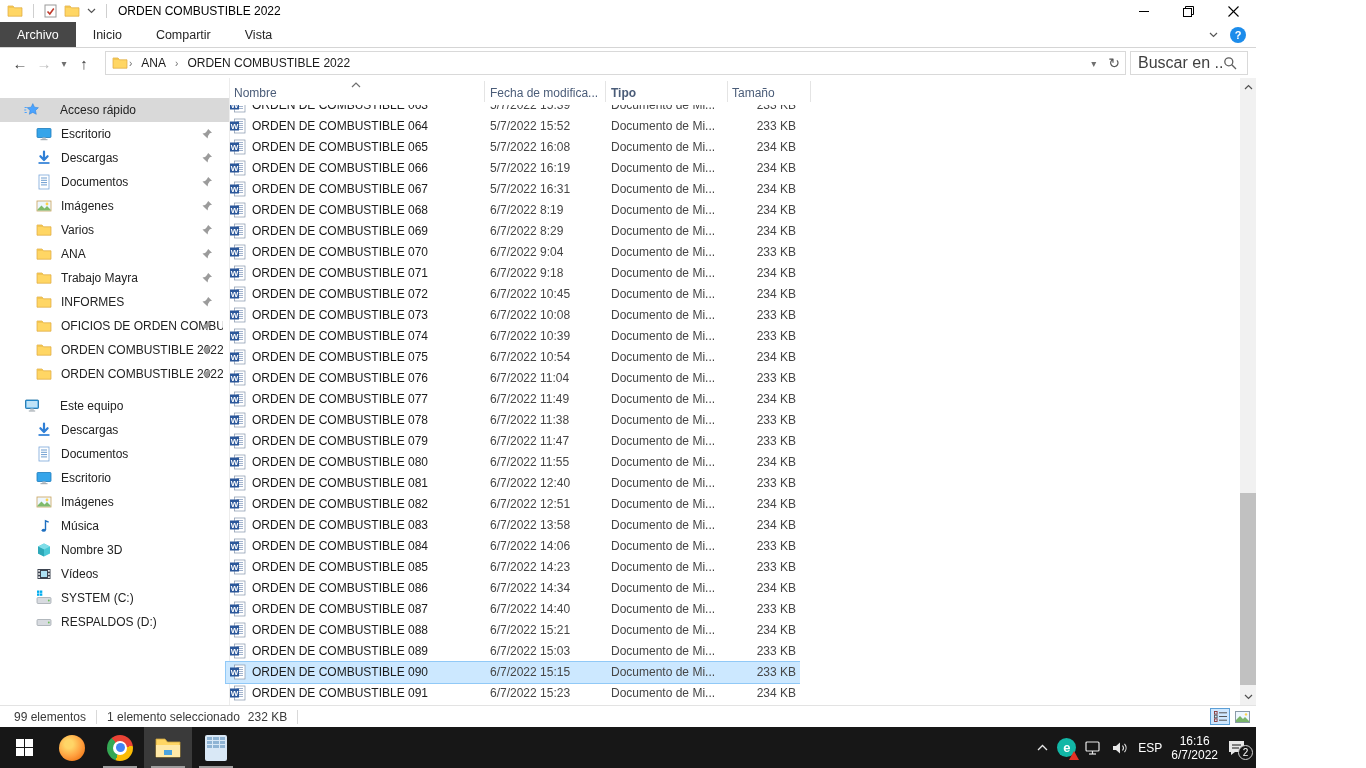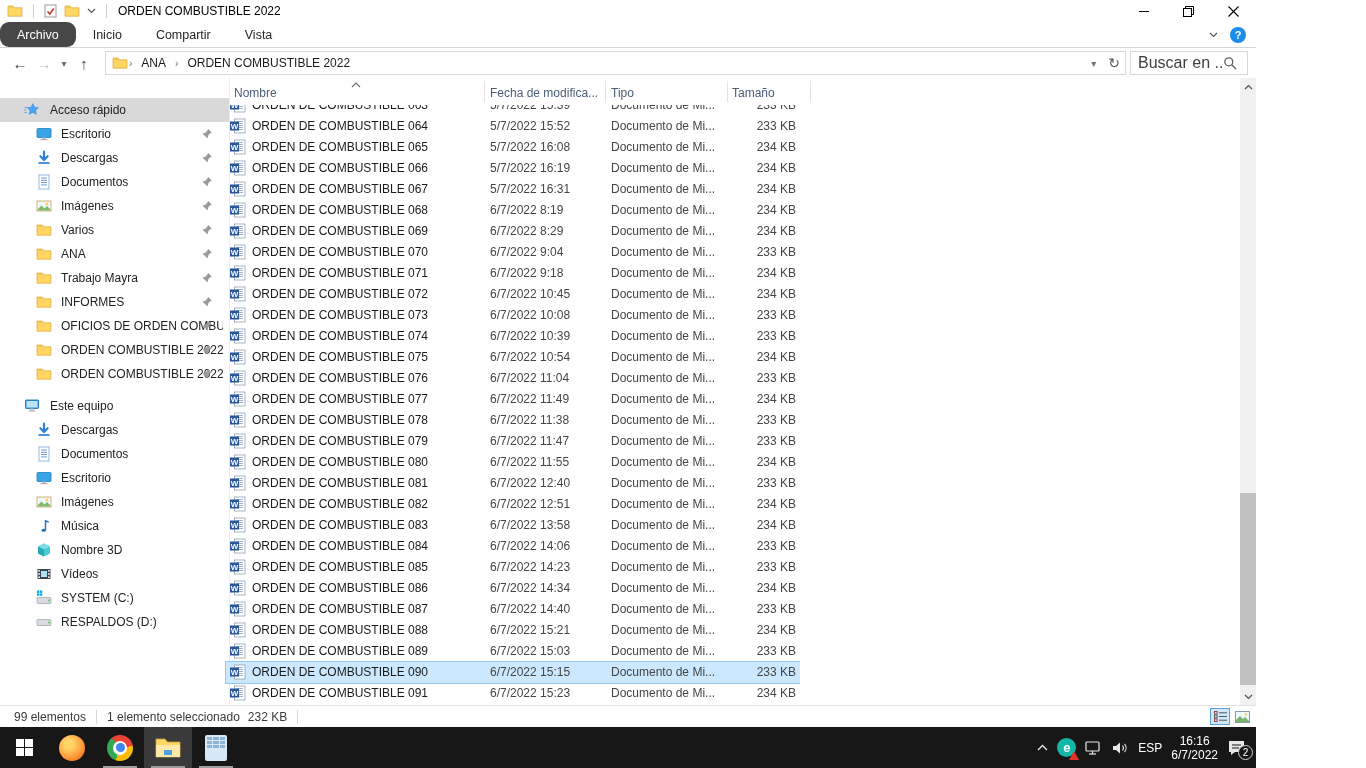--- a/index.html
+++ b/index.html
@@ -12,21 +12,21 @@
               display:flex; align-items:center; font-size:12px; color:#000; }
   .qat { display:flex; align-items:center; gap:7px; padding-left:7px; }
   .qat .sep { width:1px; height:14px; background:#cfcfcf; margin:0 3px; }
   .title-text { margin-left:8px; white-space:nowrap; }
   .win-controls { position:absolute; right:0; top:0; height:22px; display:flex; }
   .win-btn { width:45px; height:22px; display:flex; align-items:center; justify-content:center; }
 
   
   .ribbon { position:absolute; top:22px; left:0; width:100%; height:26px; background:#fff;
             border-bottom:1px solid #d5d5d5; display:flex; align-items:stretch; font-size:12.5px; }
-  .rtab { padding:0 17px; display:flex; align-items:center; color:#262626;border-radius:9px; }
+  .rtab { padding:0 17px; display:flex; align-items:center; color:#262626; }
   .rtab.active { background:#474747; color:#fff; }
   .ribbon-right { position:absolute; right:10px; top:0; height:26px; display:flex; align-items:center; gap:12px; }
   .help-btn { width:16px; height:16px; border-radius:50%; background:#1c8ceb; color:#fff;
               font-size:11px; font-weight:bold; display:flex; align-items:center; justify-content:center; }
 
   
   .addressrow { position:absolute; top:48px; left:0; width:100%; height:30px; background:#fff; }
   .nav-btns { position:absolute; left:8px; top:3px; height:24px; display:flex; align-items:center; }
   .nav-btn { width:24px; height:24px; display:flex; align-items:center; justify-content:center;
              font-size:15px; color:#3d3d3d; }
@@ -43,31 +43,31 @@
                 display:flex; align-items:center; }
   .search-box input { border:none; outline:none; width:92px; padding-left:7px; font:inherit; font-size:16px;
                       color:#333; background:transparent; }
   .search-box input::placeholder { color:#3f3f3f; opacity:1; }
 
   
   .main { position:absolute; top:78px; left:0; width:100%; height:627px; background:#fff; }
 
   .sidebar { position:absolute; left:0; top:0; width:230px; height:100%; padding-top:20px;
              font-size:12px; color:#222; border-right:1px solid #ececec; overflow:hidden; }
-  .section-head { height:24px; display:flex; align-items:center; padding-left:24px; gap:10px; }
+  .section-head { height:24px; display:flex; align-items:center; padding-left:24px; gap:20px; }
   .section-head.selected { background:#d9d9d9; }
   .side-item { height:24px; display:flex; align-items:center; padding-left:36px; gap:9px; position:relative; }
   .side-item .label, .section-head .label { white-space:nowrap; overflow:hidden; max-width:162px; }
   .side-item .pin { position:absolute; right:16px; top:6px; }
   .side-gap { height:8px; }
 
   .content { position:absolute; left:220px; top:0; right:16px; height:100%; }
   .col-head { position:absolute; left:0; top:0; height:27px; width:100%; font-size:12px; color:#4a5c78; }
   .col-head .hlabel { position:absolute; top:8px; white-space:nowrap; }
-  .h-name { left:14px; } .h-date { left:270px; } .h-type { left:391px; } .h-size { left:512px; }
+  .h-name { left:14px; } .h-date { left:270px; } .h-type { left:391px;font-weight:bold; } .h-size { left:512px; }
   .hsep { position:absolute; top:3px; height:21px; width:1px; background:#e4e4e4; }
   .sort-ind { position:absolute; left:130px; top:0px; color:#6f6f6f; }
 
   .rows { position:absolute; left:0; top:27px; bottom:0; overflow:hidden; }
   .frow { position:relative; width:574px; height:21px; margin-left:6px; font-size:12px; color:#454545; }
   .frow.clipped { margin-top:-10px; }
   .frow.selected { background:#cce8ff; outline:1px solid #91c9f7; }
   .frow .ficon { position:absolute; left:4px; top:2px; width:16px; height:16px; }
   .c-name { position:absolute; left:26px; top:3px; white-space:nowrap; color:#1b1b1b; }
   .c-date { position:absolute; left:264px; top:3px; white-space:nowrap; }

